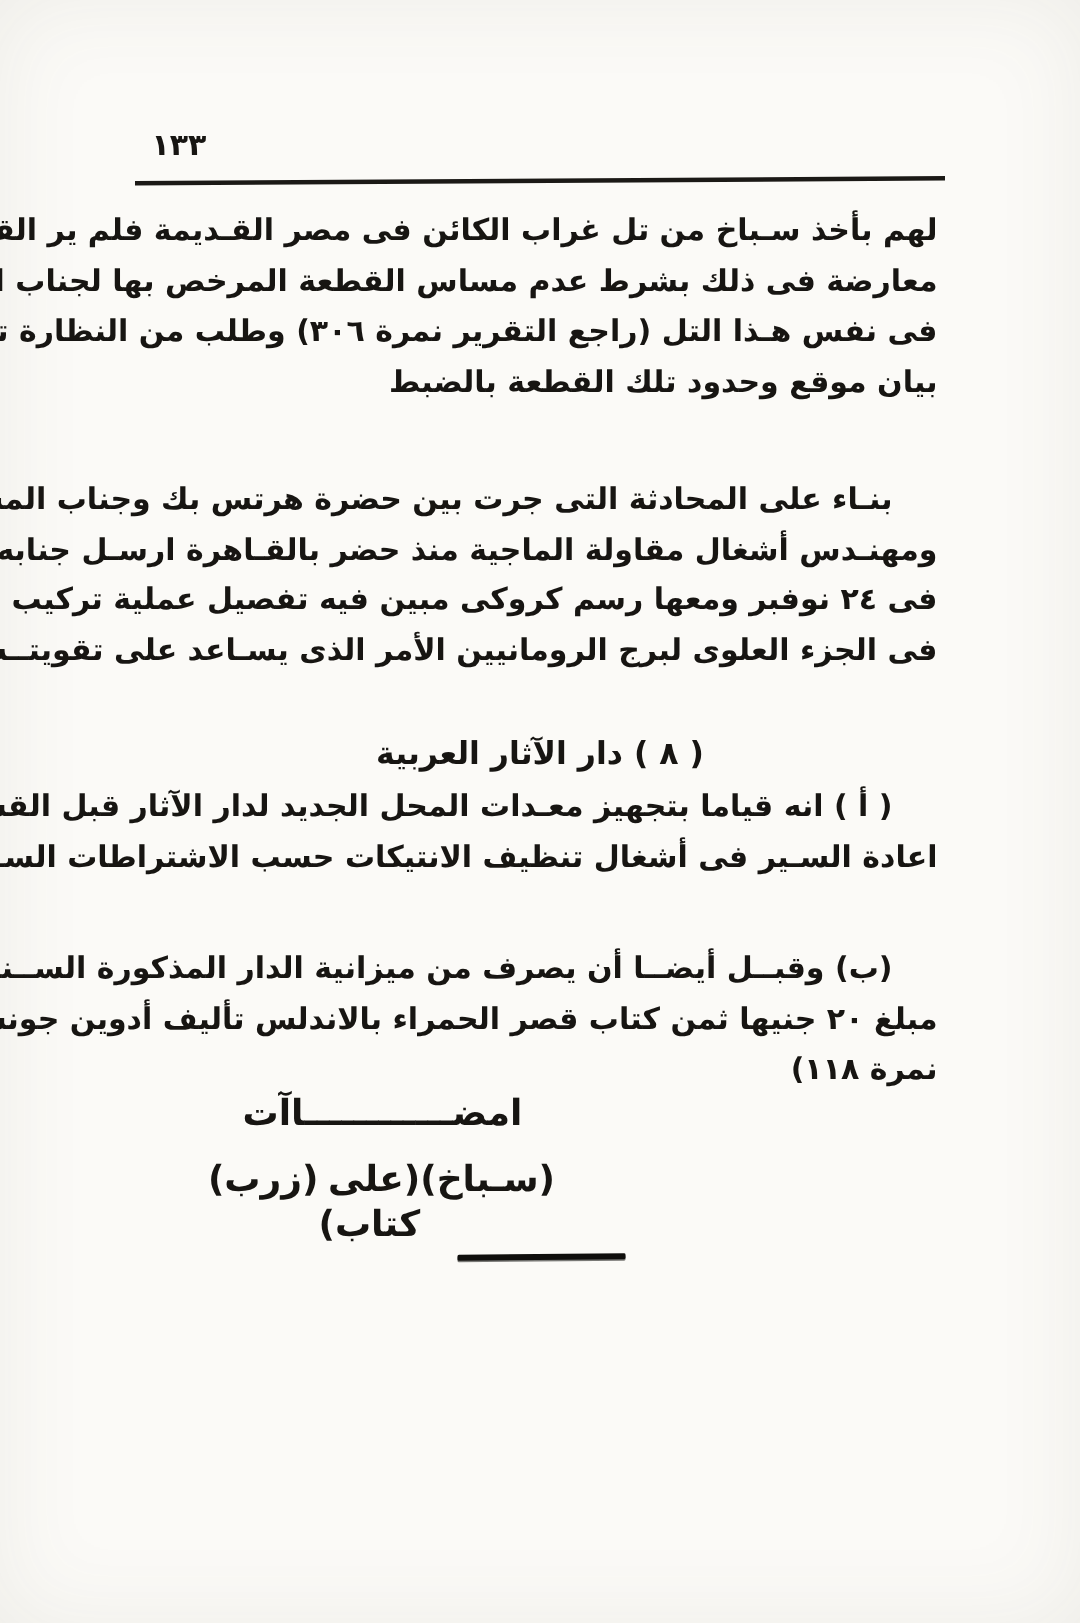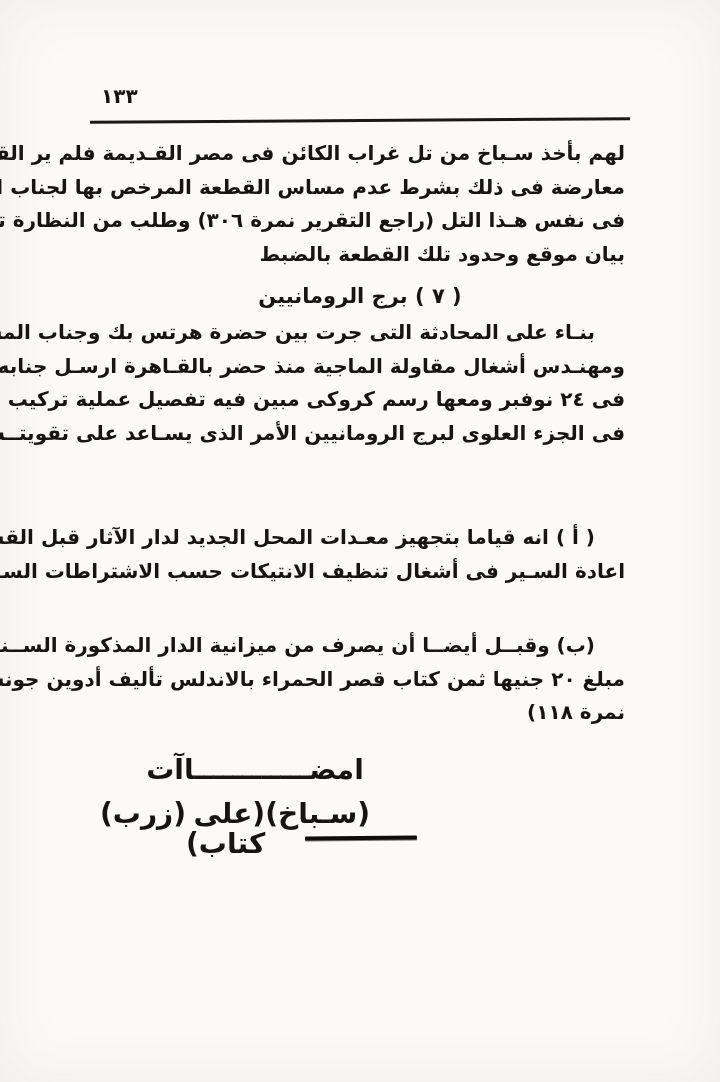--- a/index.html
+++ b/index.html
@@ -42,21 +42,21 @@
   .p2{top:316px;}
   .h8{top:486px;}
   .pa{top:521px;}
   .pb{top:629px;}
   .sec-heading{
     text-align:center;font-size:21px;font-weight:700;line-height:33px;
   }
   
   .sig-block{
     position:absolute;right:350px;width:230px;top:727px;
-    font-size:28px;font-weight:700;margin-top:28px;
+    font-size:24px;font-weight:700;
   }
   .sig-label{text-align:center;line-height:30px;}
   .sig-names{
     display:flex;justify-content:space-between;
     margin-top:14px;line-height:30px;
   }
   .end-divider{
     position:absolute;top:836px;left:305px;width:112px;height:4px;
     background:#0f0e0c;
     border-radius:1px;
@@ -74,28 +74,28 @@
   </div>
   <div class="hdr-rule"></div>
 
   <div class="content-abs para p1">
     <div class="line">لهم بأخذ سـباخ من تل غراب الكائن فى مصر القـديمة فلم ير القسم الهندسى</div>
     <div class="line">معارضة فى ذلك بشرط عدم مساس القطعة المرخص بها لجناب المسـيو لارج</div>
     <div class="line">فى نفس هـذا التل (راجع التقرير نمرة ٣٠٦) وطلب من النظارة تبليغ اللجنة</div>
     <div class="line last">بيان موقع وحدود تلك القطعة بالضبط</div>
   </div>
 
-  <div class="content-abs sec-heading h7">( ٧ ) برج الرومانيين</div>
   <div class="content-abs para p2">
     <div class="line indent">بنـاء على المحادثة التى جرت بين حضرة هرتس بك وجناب المسـيو كاميز مدير</div>
     <div class="line">ومهنـدس أشغال مقاولة الماجية منذ حضر بالقـاهرة ارسـل جنابه مكاتبــة</div>
     <div class="line">فى ٢٤ نوفبر ومعها رسم كروكى مبين فيه تفصيل عملية تركيب أوتار حديد أخرى</div>
     <div class="line">فى الجزء العلوى لبرج الرومانيين الأمر الذى يسـاعد على تقويتــه على حالتــه</div>
   </div>
 
+  <div class="content-abs sec-heading h8">( ٨ ) دار الآثار العربية</div>
   <div class="content-abs para pa">
     <div class="line indent">( أ ) انه قياما بتجهيز معـدات المحل الجديد لدار الآثار قبل القسم الهندسى</div>
     <div class="line">اعادة السـير فى أشغال تنظيف الانتيكات حسب الاشتراطات السـابقة (راجع التقرير</div>
   </div>
   <div class="content-abs para pb">
     <div class="line indent">(ب) وقبــل أيضــا أن يصرف من ميزانية الدار المذكورة الســنة الحاضرة</div>
     <div class="line">مبلغ ٢٠ جنيها ثمن كتاب قصر الحمراء بالاندلس تأليف أدوين جونس (راجع المحضر</div>
     <div class="line last">نمرة ١١٨)</div>
   </div>
 

